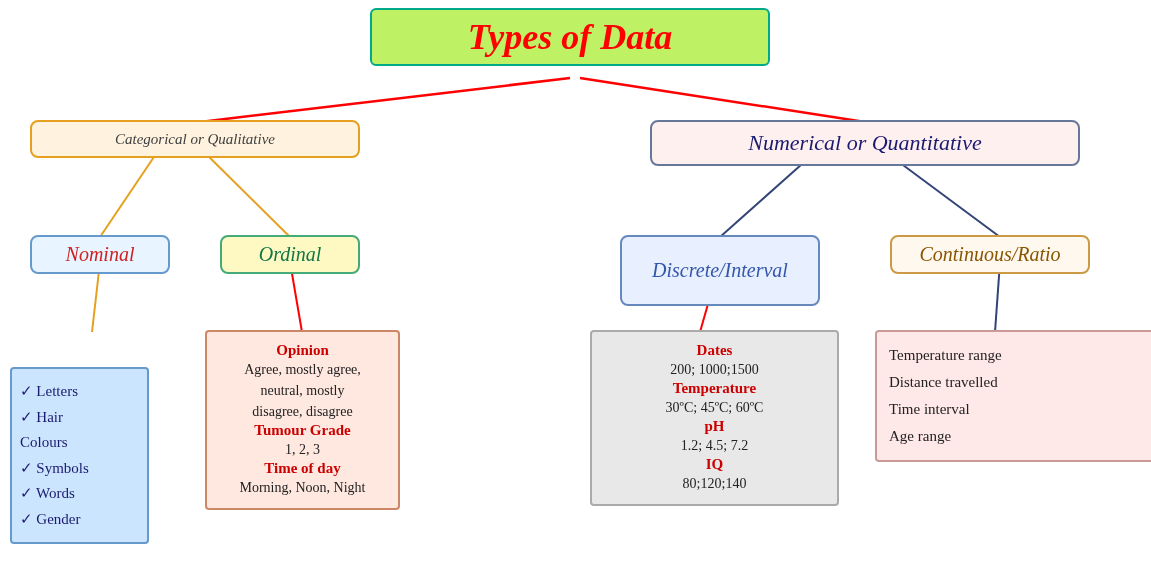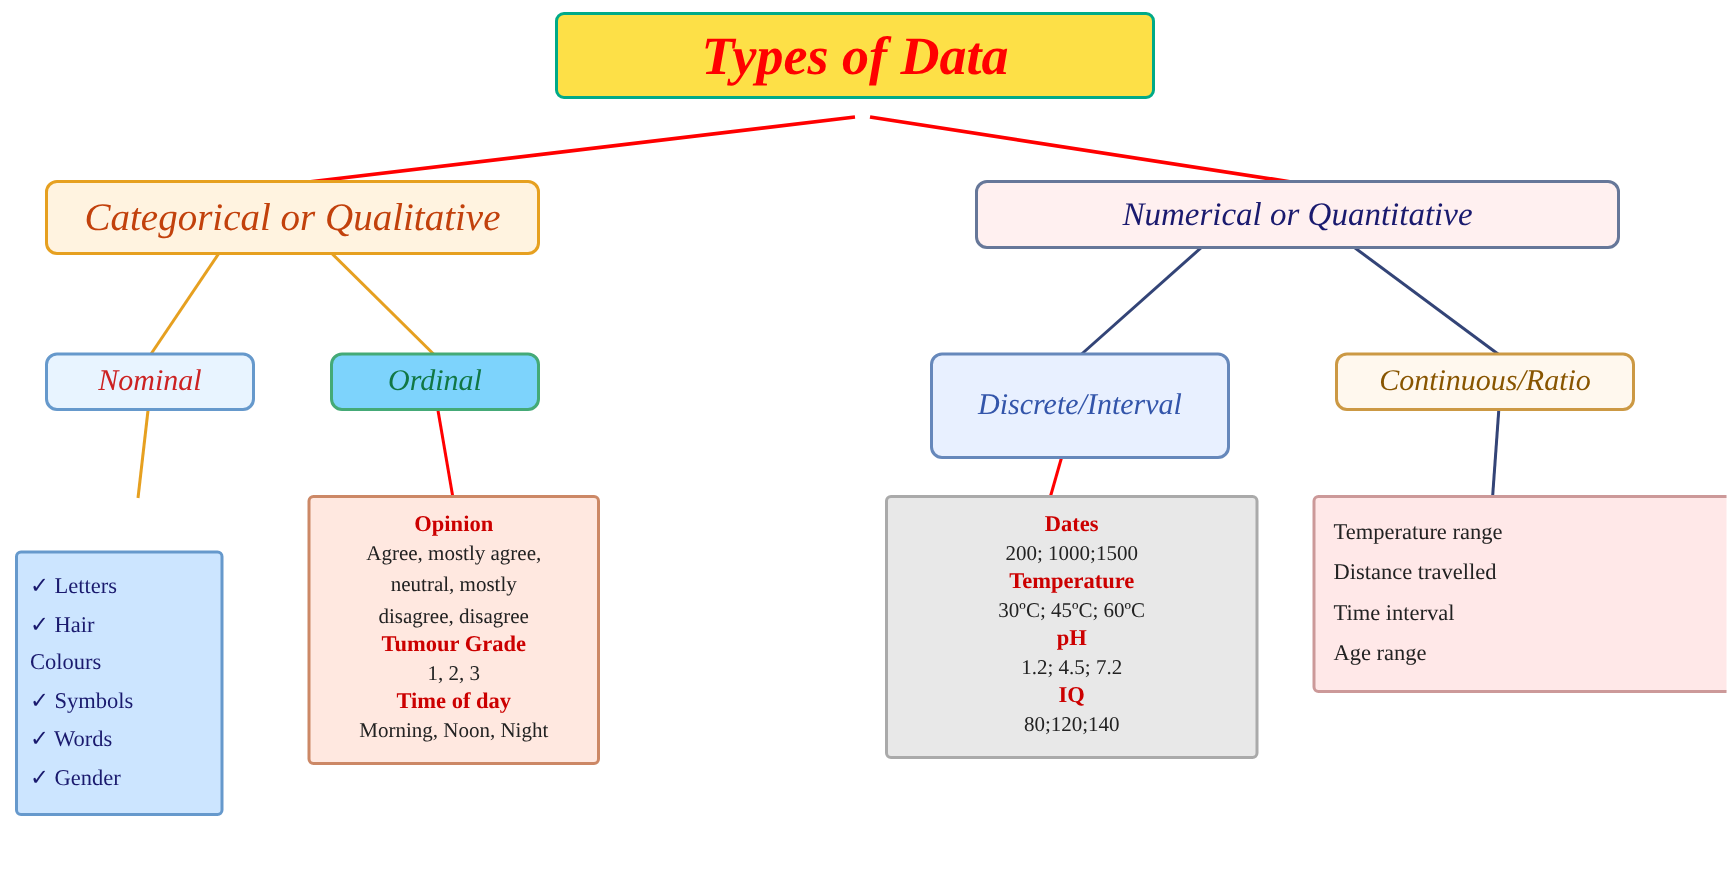--- a/index.html
+++ b/index.html
@@ -16,21 +16,21 @@
       height: 579px;
       position: relative;
       background: white;
     }
     
     .title-box {
       position: absolute;
       top: 8px;
       left: 370px;
       width: 400px;
-      background: #fde047;
+      background: #bef264;
       border: 2px solid #00aa88;
       border-radius: 6px;
       text-align: center;
       padding: 6px 24px;
     }
     .title-text {
       font-size: 36px;
       font-weight: bold;
       color: red;
       font-style: italic;
@@ -41,22 +41,22 @@
       top: 120px;
       left: 30px;
       width: 330px;
       background: #fff3e0;
       border: 2px solid #e6a020;
       border-radius: 8px;
       text-align: center;
       padding: 8px 10px;
     }
     .cat-text {
-      font-size: 26px;
-      color: #c2410c;
+      font-size: 15px;
+      color: #404040;
       font-style: italic;
       text-align: center;
     }
     .num-box {
       position: absolute;
       top: 120px;
       left: 650px;
       width: 430px;
       background: #fff0f0;
       border: 2px solid #667799;
@@ -84,21 +84,21 @@
     .nominal-text {
       font-size: 20px;
       color: #cc2222;
       font-style: italic;
     }
     .ordinal-box {
       position: absolute;
       top: 235px;
       left: 220px;
       width: 140px;
-      background: #7dd3fc;
+      background: #fef9c3;
       border: 2px solid #44aa77;
       border-radius: 8px;
       text-align: center;
       padding: 6px 8px;
     }
     .ordinal-text {
       font-size: 20px;
       color: #117744;
       font-style: italic;
     }

